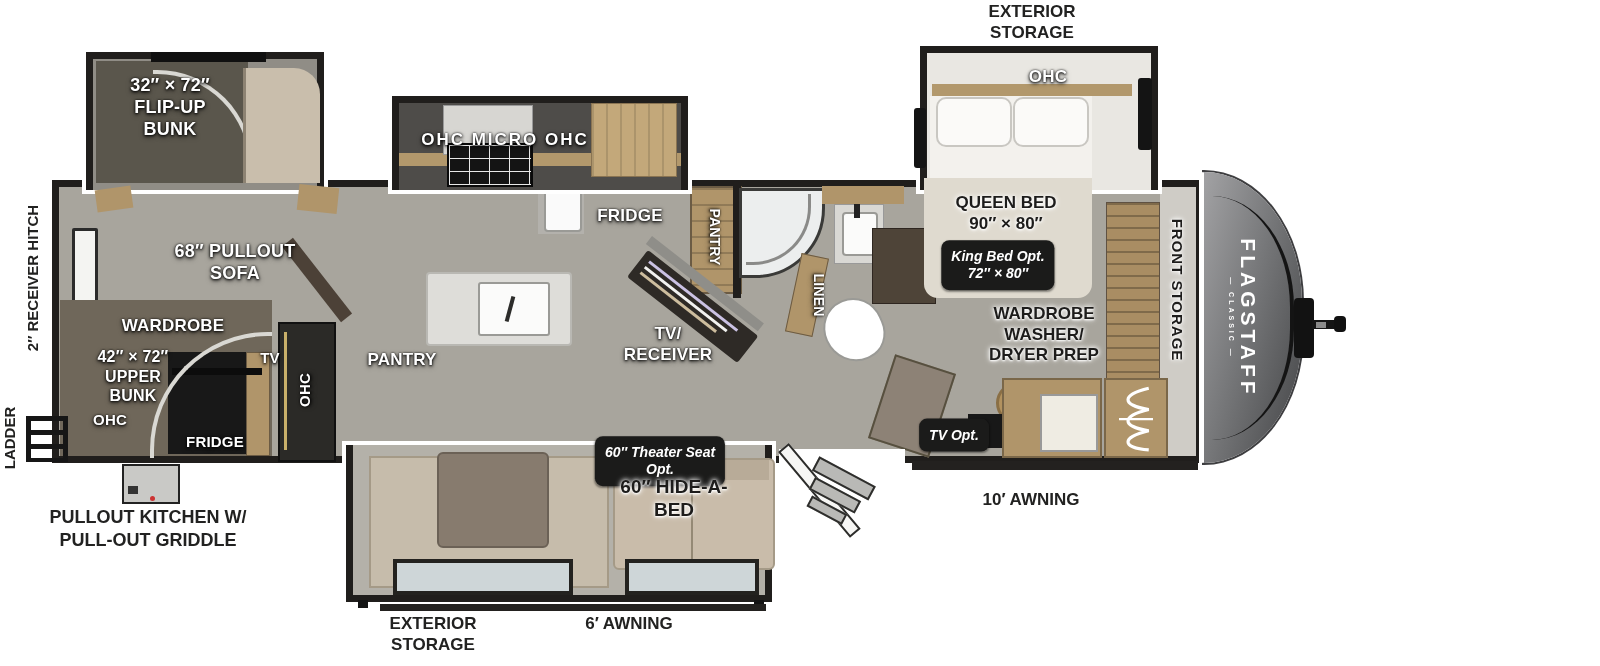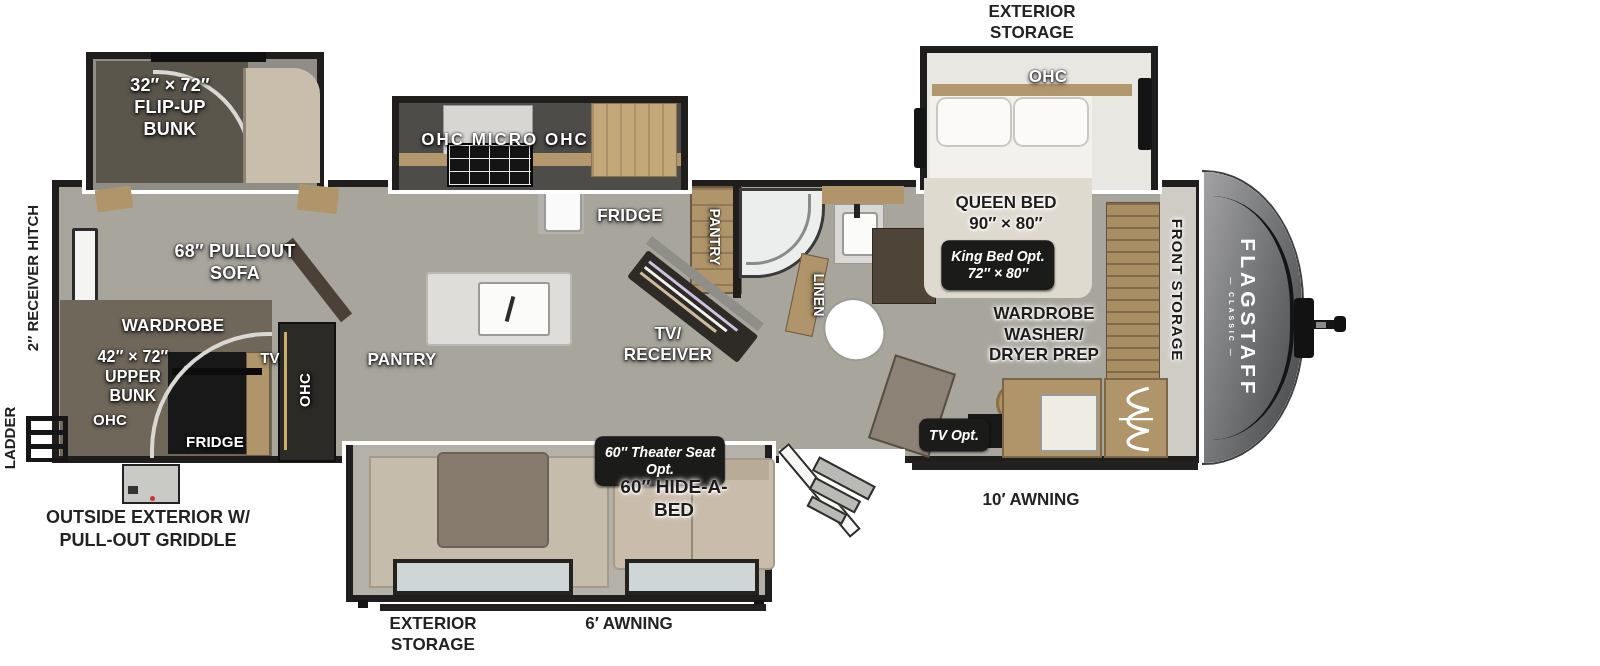--- a/index.html
+++ b/index.html
@@ -144,21 +144,21 @@
 
   <div class="abs" style="left:1204px;top:172px;width:98px;height:291px;background:linear-gradient(105deg,#a2a2a4,#77787a 45%,#515254 85%);border-radius:0 110px 110px 0 / 0 146px 146px 0;box-shadow:-5px 0 0 0 #ffffff,0 0 0 2px #3e3e40;"></div>
   <div class="abs" style="left:1212px;top:196px;width:78px;height:244px;border-right:4px solid #141414;border-radius:0 90px 90px 0 / 0 122px 122px 0;"></div>
   <div class="abs" style="left:1294px;top:298px;width:20px;height:60px;background:#121212;border-radius:4px;"></div>
   <div class="abs" style="left:1312px;top:320px;width:26px;height:9px;background:#151515;"></div>
   <div class="abs" style="left:1316px;top:322px;width:10px;height:6px;background:#8a8a8a;"></div>
   <div class="abs" style="left:1334px;top:316px;width:12px;height:16px;background:#111;border-radius:4px;"></div>
 
   <div class="abs bk vu" style="left:33px;top:278px;font-size:15px;">2″ RECEIVER HITCH</div>
   <div class="abs bk vu" style="left:10px;top:438px;font-size:15px;">LADDER</div>
-  <div class="abs bk" style="left:148px;top:528px;font-size:18px;">OUTSIDE EXTERIOR W/
+  <div class="abs bk" style="left:148px;top:528px;font-size:18px;">PULLOUT KITCHEN W/
 PULL-OUT GRIDDLE</div>
 
   <div class="abs fl" style="left:170px;top:108px;font-size:18px;">32″ × 72″
 FLIP-UP
 BUNK</div>
   <div class="abs fl" style="left:235px;top:219px;font-size:18px;margin-top:44px;">68″ PULLOUT
 SOFA</div>
   <div class="abs fl" style="left:173px;top:326px;">WARDROBE</div>
   <div class="abs fl" style="left:133px;top:376px;font-size:16px;text-align:center;">42″ × 72″
 UPPER

